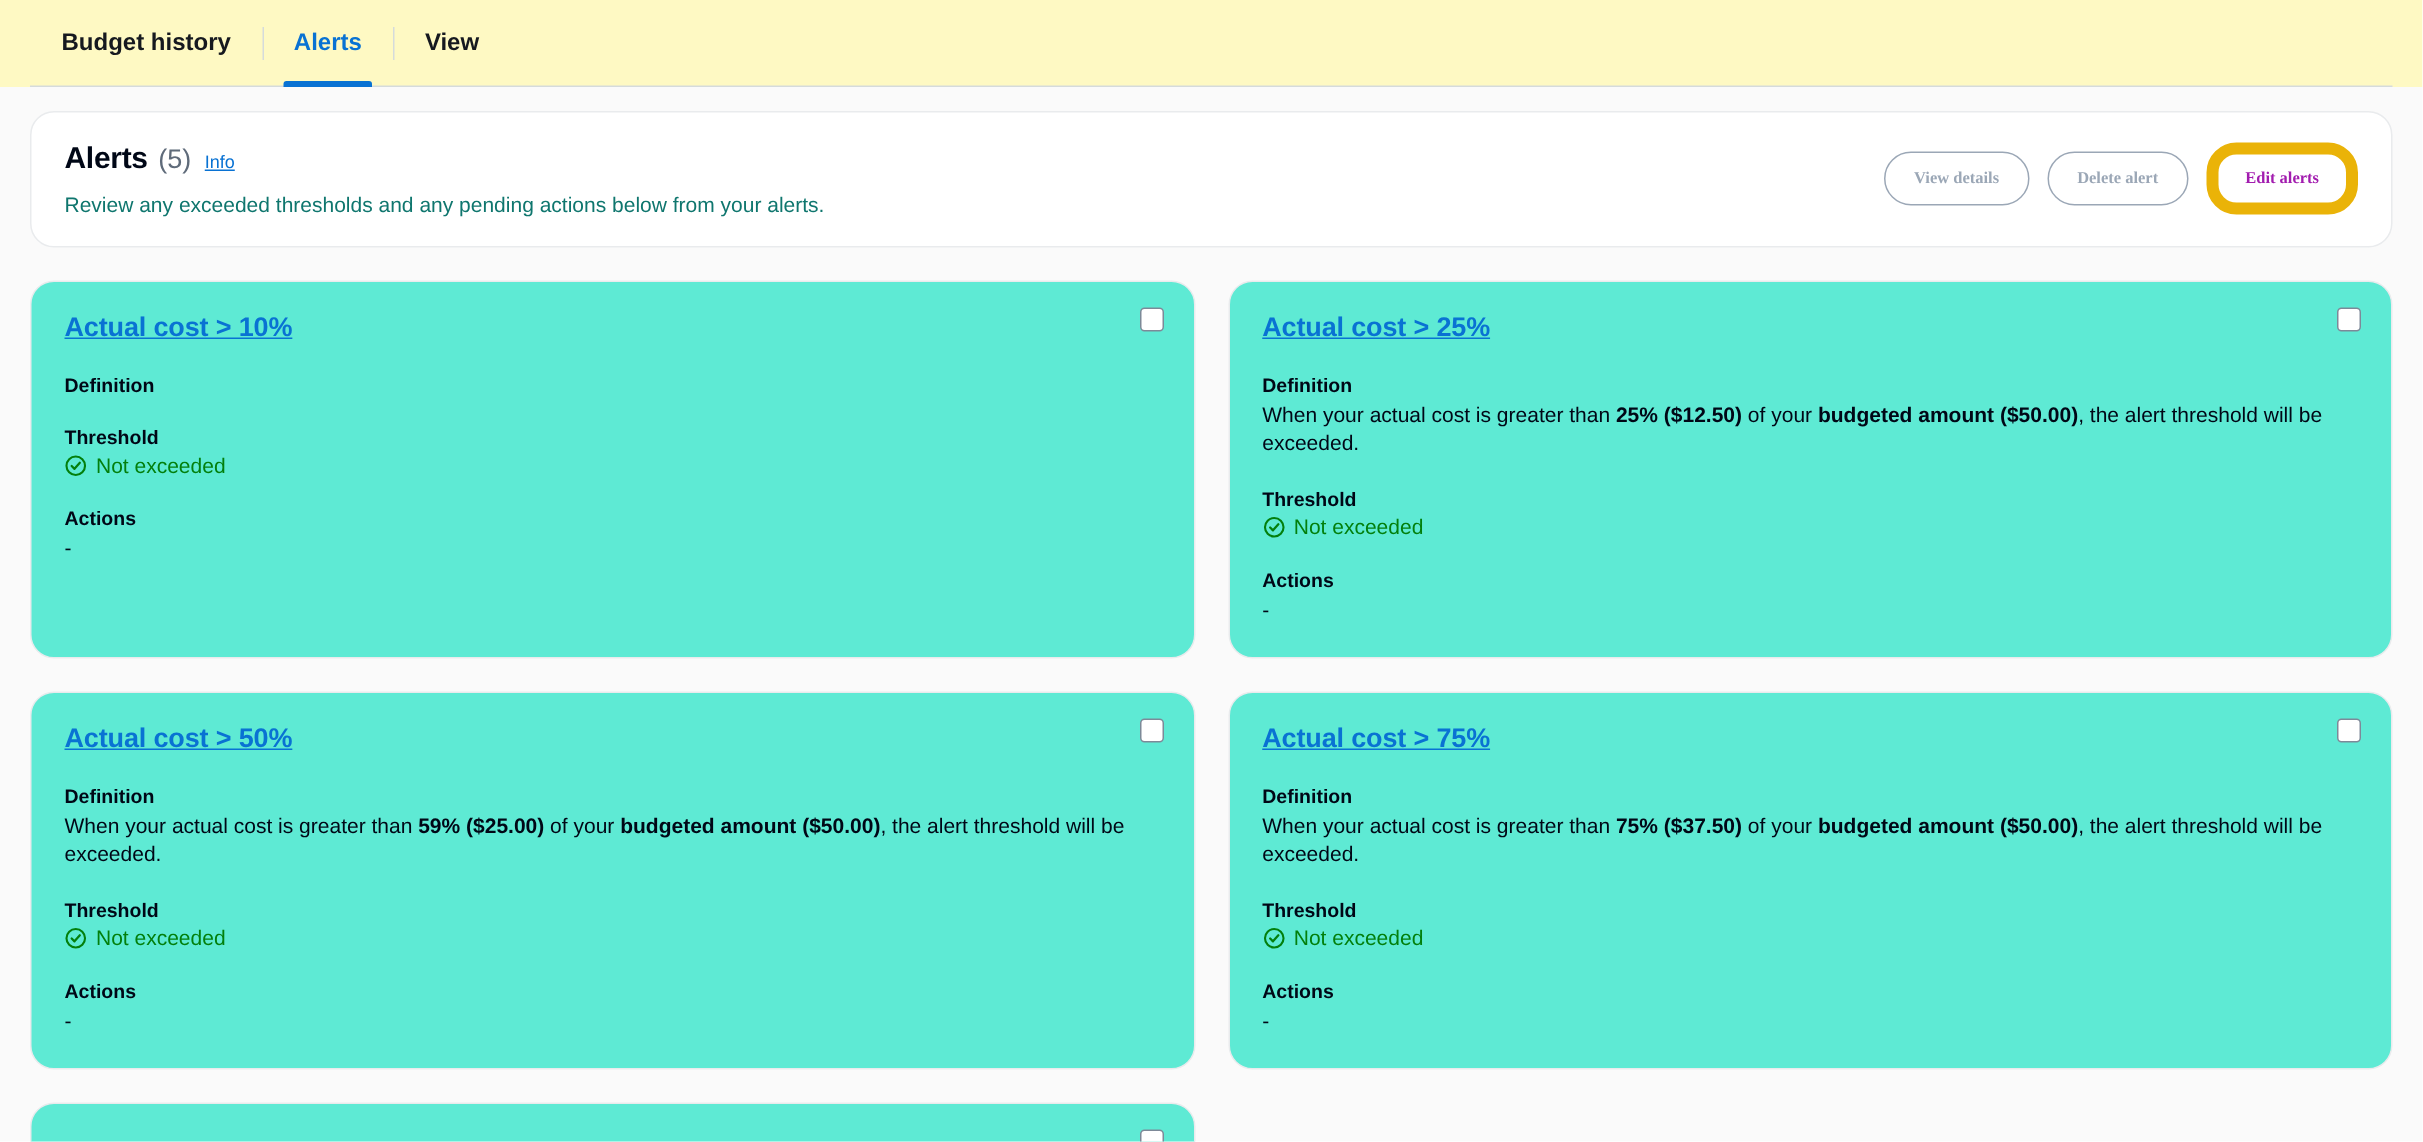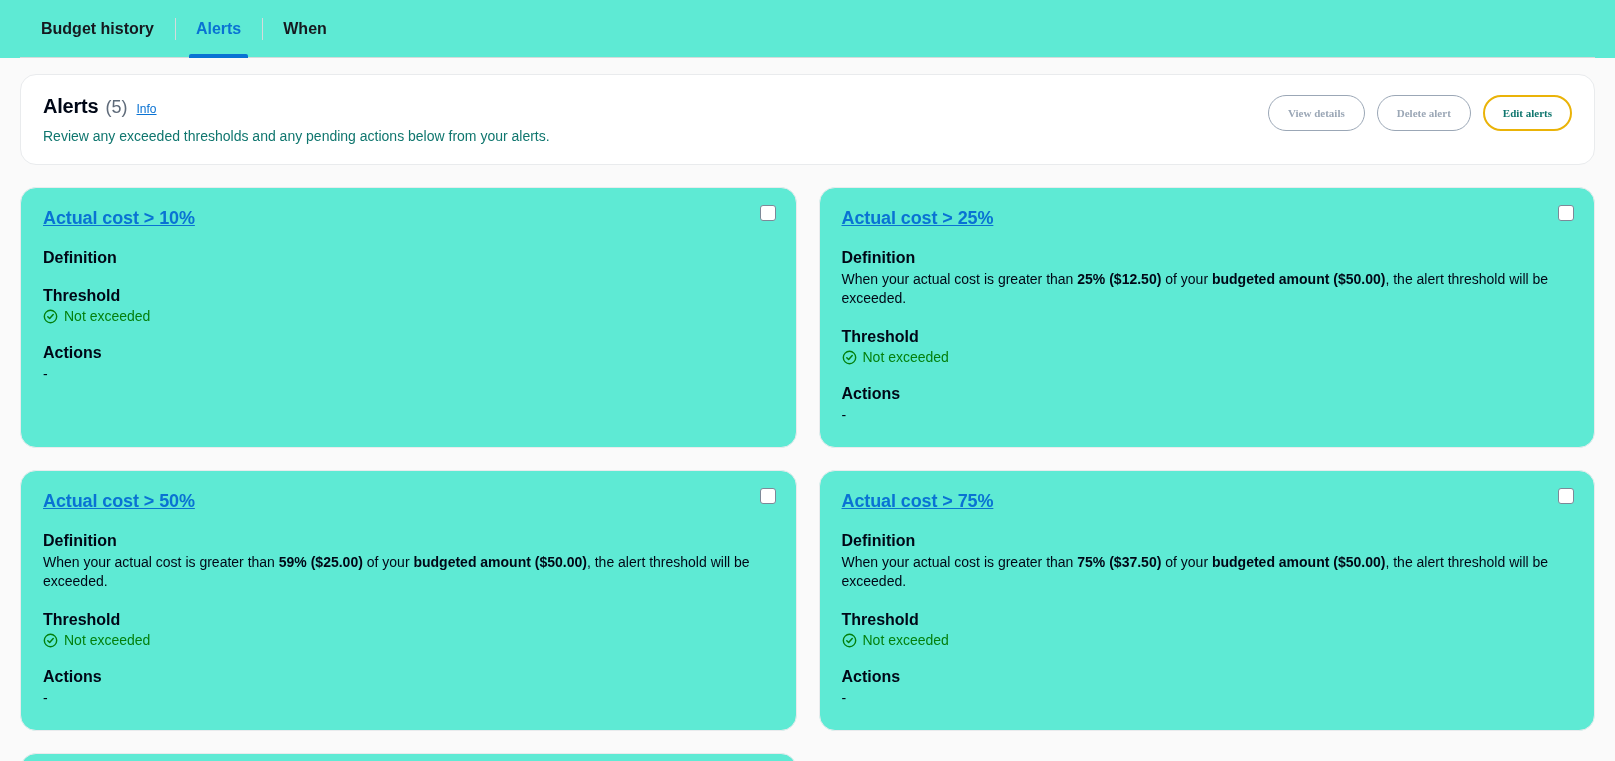--- a/index.html
+++ b/index.html
@@ -11,21 +11,21 @@
     overflow: hidden;
     background: #ffffff;
     font-family: "Liberation Sans", sans-serif;
     -webkit-font-smoothing: antialiased;
   }
 
   
   .tabbar {
     position: relative;
     height: 58px;
-    background: #5eead4;
+    background: #fef9c3;
     display: flex;
     align-items: flex-end;
     padding: 0 20px;
   }
   .tabbar::after {
     content: "";
     position: absolute;
     left: 20px; right: 20px; bottom: 0;
     height: 1px;
     background: #d5dbdb;
@@ -120,22 +120,22 @@
     background: #ffffff;
     white-space: nowrap;
     line-height: 18px;
   }
   .btn-disabled {
     border: 1px solid #9ba7b6;
     color: #9ba7b6;
     cursor: default;
   }
   .btn-primary-outline {
-    border: 2px solid #eab308;
-    color: #0f766e;
+    border: 8px solid #eab308;
+    color: #a21caf;
     cursor: pointer;
     padding: 7px 18px;
   }
 
   
   .cards-grid {
     display: grid;
     grid-template-columns: 1fr 1fr;
     column-gap: 22px;
     row-gap: 22px;
@@ -162,21 +162,21 @@
     top: 17px;
     right: 20px;
     width: 16px;
     height: 16px;
     border: 1px solid #7d8998;
     border-radius: 3px;
     background: #ffffff;
     cursor: pointer;
   }
   .section-label {
-    font-size: 16px;
+    font-size: 13px;
     font-weight: 700;
     color: #000716;
     margin-top: 20px;
     margin-bottom: 3px;
   }
   .definition-text {
     font-size: 14px;
     color: #000716;
     line-height: 19px;
     max-width: 100%;
@@ -201,21 +201,21 @@
 
 <div class="tabbar">
   <div class="tabs">
     <div class="tab">
       <span>Budget history</span>
     </div>
     <div class="tab active">
       <span>Alerts</span>
     </div>
     <div class="tab">
-      <span>When</span>
+      <span>View</span>
     </div>
   </div>
 </div>
 
 <div class="content">
 
   <div class="header-panel">
     <div class="header-left">
       <div class="header-title-row">
         <span class="header-title">Alerts</span>

